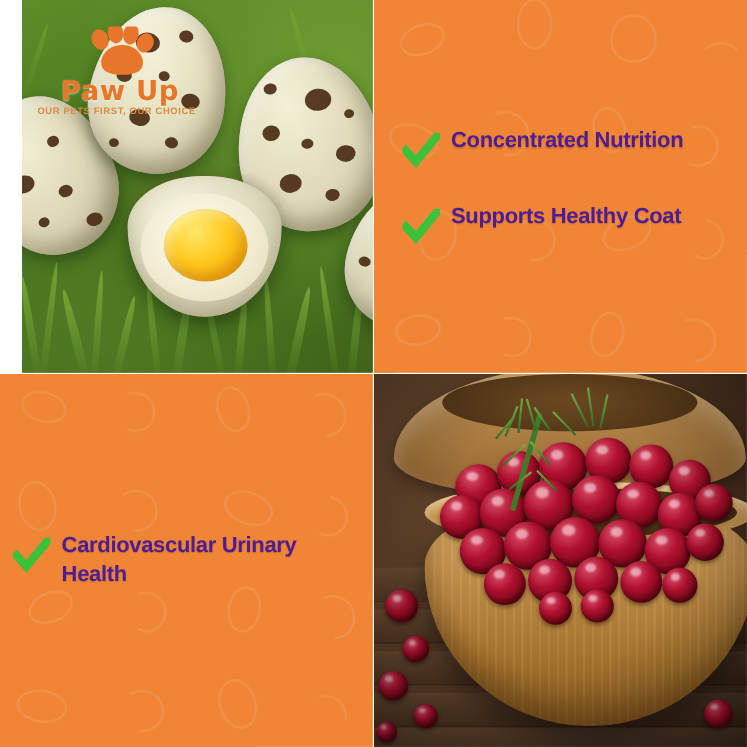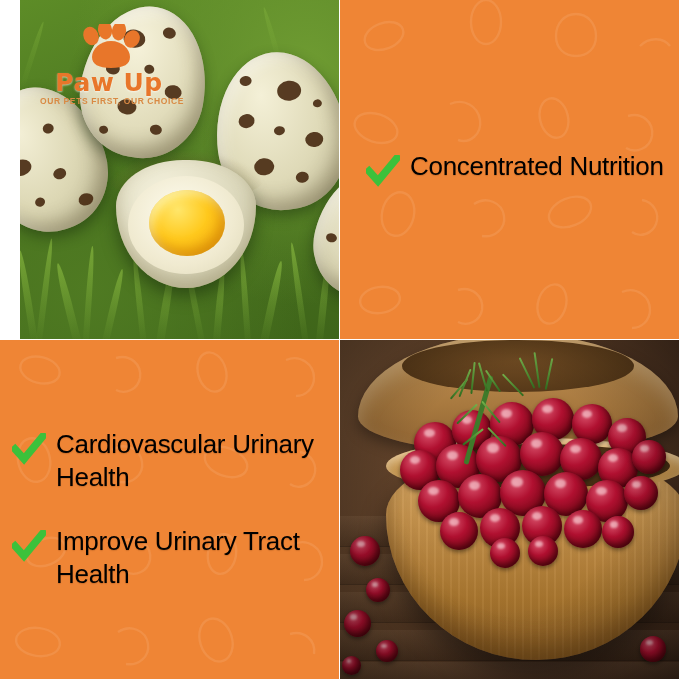--- a/index.html
+++ b/index.html
@@ -52,23 +52,23 @@
     gap: 10px;
   }
   .check {
     flex: 0 0 auto;
     width: 34px;
     height: 34px;
     margin-top: 5px;
   }
   .check svg { display: block; }
   .bullet-text {
-    color: #000000;
-    font-weight: normal;
-    font-size: 26px;
+    color: #4c1d95;
+    font-weight: bold;
+    font-size: 20px;
     line-height: 1.28;
     letter-spacing: -0.3px;
     text-shadow: 0 1px 1px rgba(120,55,10,0.25);
   }
 
   
   .logo {
     position: absolute;
     left: 14px;
     top: 24px;
@@ -94,21 +94,21 @@
     font-weight: bold;
     font-size: 25px;
     letter-spacing: 0.5px;
     text-shadow: 0 1px 2px rgba(255,255,255,0.6);
   }
   .logo .tagline {
     position: absolute;
     left: 0px;
     top: 72px;
     width: 150px;
-    text-align: right;
+    text-align: left;
     color: #d98a44;
     font-size: 8.5px;
     font-weight: bold;
     letter-spacing: 0.6px;
     white-space: nowrap;
   }
 
   
   .eggs-bg {
     position: absolute;
@@ -406,20 +406,28 @@
     </div>
     <div class="bullets">
       <div class="bullet">
         <span class="check">
           <svg viewBox="0 0 34 34" width="34" height="34">
             <path d="M3 16 L12 26 L31 3" stroke="#3cc13b" stroke-width="7.5" fill="none" stroke-linecap="square"></path>
           </svg>
         </span>
         <span class="bullet-text">Concentrated Nutrition</span>
       </div>
+      <div class="bullet">
+        <span class="check">
+          <svg viewBox="0 0 34 34" width="34" height="34">
+            <path d="M3 16 L12 26 L31 3" stroke="#3cc13b" stroke-width="7.5" fill="none" stroke-linecap="square"></path>
+          </svg>
+        </span>
+        <span class="bullet-text">Supports Healthy Coat</span>
+      </div>
     </div>
   </div>
 
   <div class="quad q-bl orange">
     <div class="pattern">
       <svg viewBox="0 0 339 339" width="339" height="339">
         <g stroke="#fbc9a0" stroke-width="2.4" fill="none" opacity="0.85">
           <ellipse cx="40" cy="30" rx="20" ry="13" transform="rotate(14 40 30)"></ellipse>
           <path d="M116 18c14-4 26 6 24 20-2 11-14 17-24 12"></path>
           <ellipse cx="212" cy="32" rx="14" ry="20" transform="rotate(-16 212 32)"></ellipse>
@@ -440,28 +448,20 @@
       </svg>
     </div>
     <div class="bullets">
       <div class="bullet">
         <span class="check">
           <svg viewBox="0 0 34 34" width="34" height="34">
             <path d="M3 16 L12 26 L31 3" stroke="#3cc13b" stroke-width="7.5" fill="none" stroke-linecap="square"></path>
           </svg>
         </span>
         <span class="bullet-text">Cardiovascular Urinary Health</span>
-      </div>
-      <div class="bullet">
-        <span class="check">
-          <svg viewBox="0 0 34 34" width="34" height="34">
-            <path d="M3 16 L12 26 L31 3" stroke="#3cc13b" stroke-width="7.5" fill="none" stroke-linecap="square"></path>
-          </svg>
-        </span>
-        <span class="bullet-text">Improve Urinary Tract Health</span>
       </div>
     </div>
   </div>
 
   <div class="quad q-br">
     <div class="cran-bg"></div>
     <div class="plank" style="top:176px;"></div>
     <div class="plank" style="top:214px;"></div>
     <div class="plank" style="top:252px;"></div>
     <div class="plank" style="top:290px;"></div>

